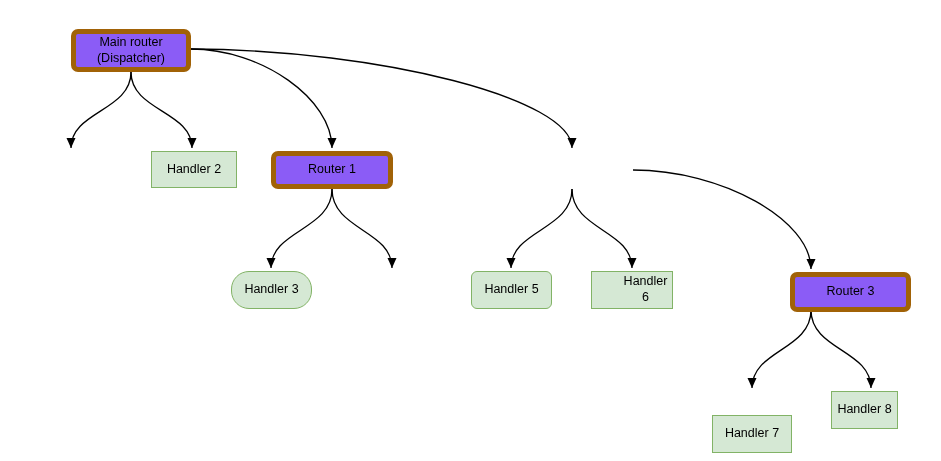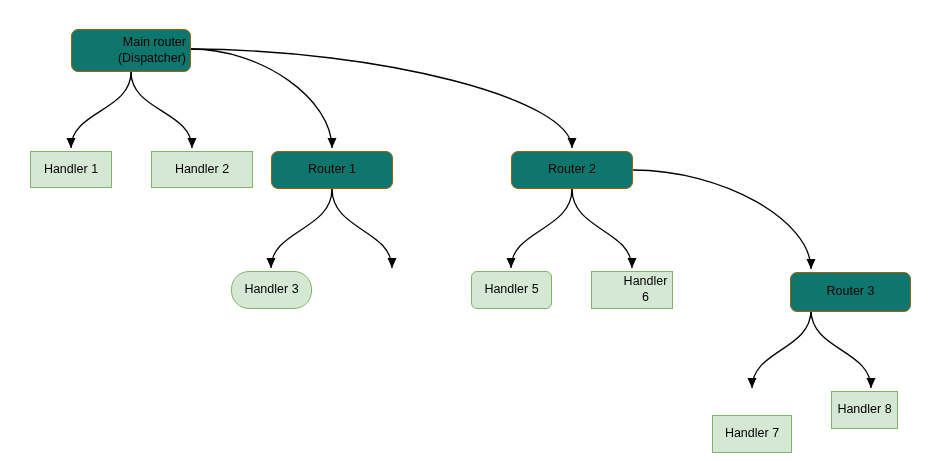--- a/index.html
+++ b/index.html
@@ -33,34 +33,33 @@
     display: flex;
     align-items: center;
     justify-content: center;
     text-align: center;
     font-size: 12.5px;
     line-height: 1.25;
     color: #000000;
     padding: 2px 4px;
   }
   .node.router {
-    background: #0f766e;
-    border: 1px solid #a16207;
+    background: #8b5cf6;
+    border: 5px solid #a16207;
     border-radius: 7px;
-    text-align: right;
   }
   .node.handler {
     background: #d5e8d4;
     border: 1px solid #82b366;
     border-radius: 0;
   }
   
   #n-main     { left: 71px;  top: 29px;  width: 120px; height: 43px; }
   #n-h1       { left: 30px;  top: 151px; width: 82px;  height: 37px; }
-  #n-h2       { left: 151px; top: 151px; width: 102px;  height: 37px; }
+  #n-h2       { left: 151px; top: 151px; width: 86px;  height: 37px; }
   #n-r1       { left: 271px; top: 151px; width: 122px; height: 38px; }
   #n-r2       { left: 511px; top: 151px; width: 122px; height: 38px; }
   #n-h3       { left: 231px; top: 271px; width: 81px;  height: 38px; border-radius: 18px; }
   #n-h4       { left: 351px; top: 271px; width: 82px;  height: 38px; }
   #n-h5       { left: 471px; top: 271px; width: 81px;  height: 38px; border-radius: 6px; }
   #n-h6       { left: 591px; top: 271px; width: 82px;  height: 38px; padding-left: 31px; }
   #n-r3       { left: 751px; top: 272px; width: 121px; height: 40px; margin-left: 39px; }
   #n-h7       { left: 712px; top: 391px; width: 80px;  height: 38px; margin-top: 24px; }
   #n-h8       { left: 831px; top: 391px; width: 67px;  height: 38px; }
 </style>
@@ -85,35 +84,29 @@
     <path class="edge" d="M 572 189 C 572 230, 632 230, 632 268" marker-end="url(#arrowhead)"></path>
     <path class="edge" d="M 633 170 C 722 170, 811 220, 811 269" marker-end="url(#arrowhead)"></path>
     <path class="edge" d="M 811 310 C 811 350, 752 350, 752 388" marker-end="url(#arrowhead)"></path>
     <path class="edge" d="M 811 310 C 811 350, 871 350, 871 388" marker-end="url(#arrowhead)"></path>
   </svg>
 
   <div id="n-main" class="node router">
     <span>Main router (Dispatcher)</span>
   </div>
 
-  <div id="n-h1" class="node handler">
-    <span>Handler 1</span>
-  </div>
 
   <div id="n-h2" class="node handler">
     <span>Handler 2</span>
   </div>
 
   <div id="n-r1" class="node router">
     <span>Router 1</span>
   </div>
 
-  <div id="n-r2" class="node router">
-    <span>Router 2</span>
-  </div>
 
   <div id="n-h3" class="node handler">
     <span>Handler 3</span>
   </div>
 
 
   <div id="n-h5" class="node handler">
     <span>Handler 5</span>
   </div>
 

